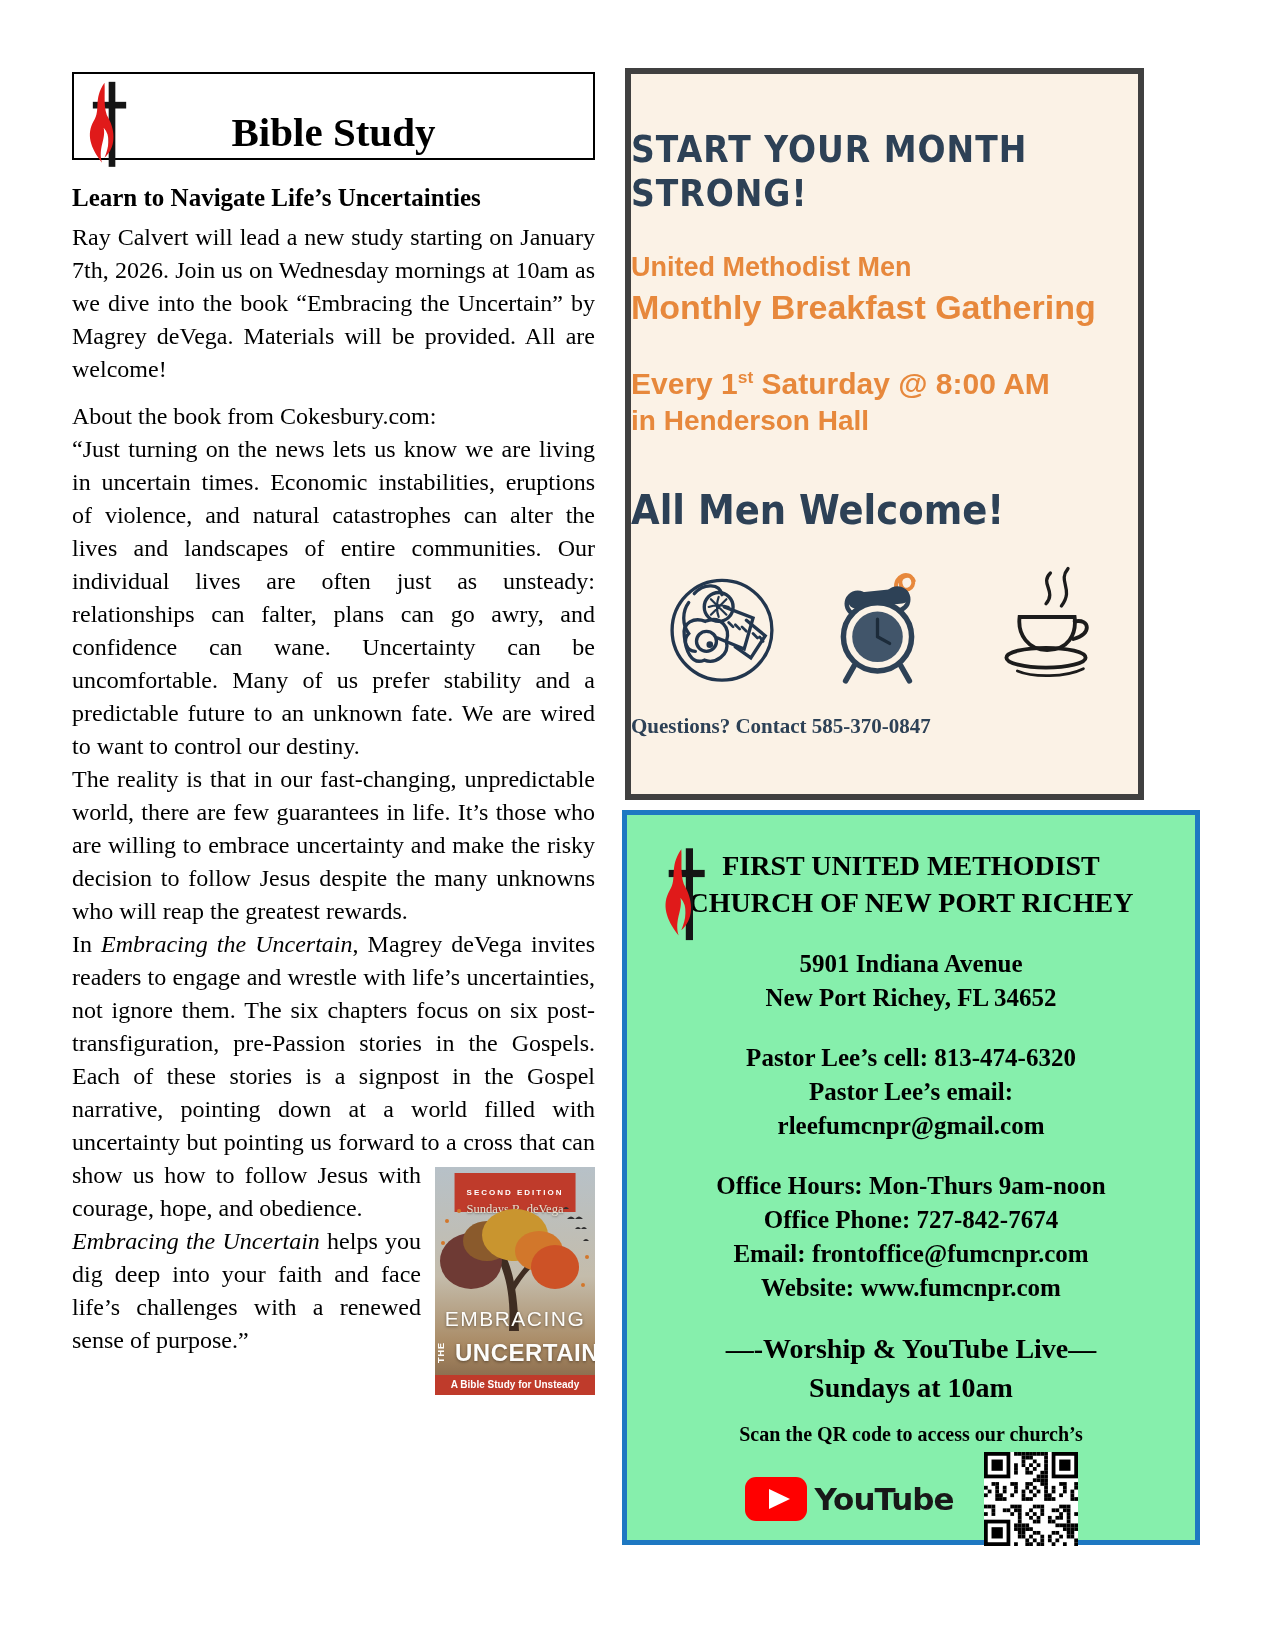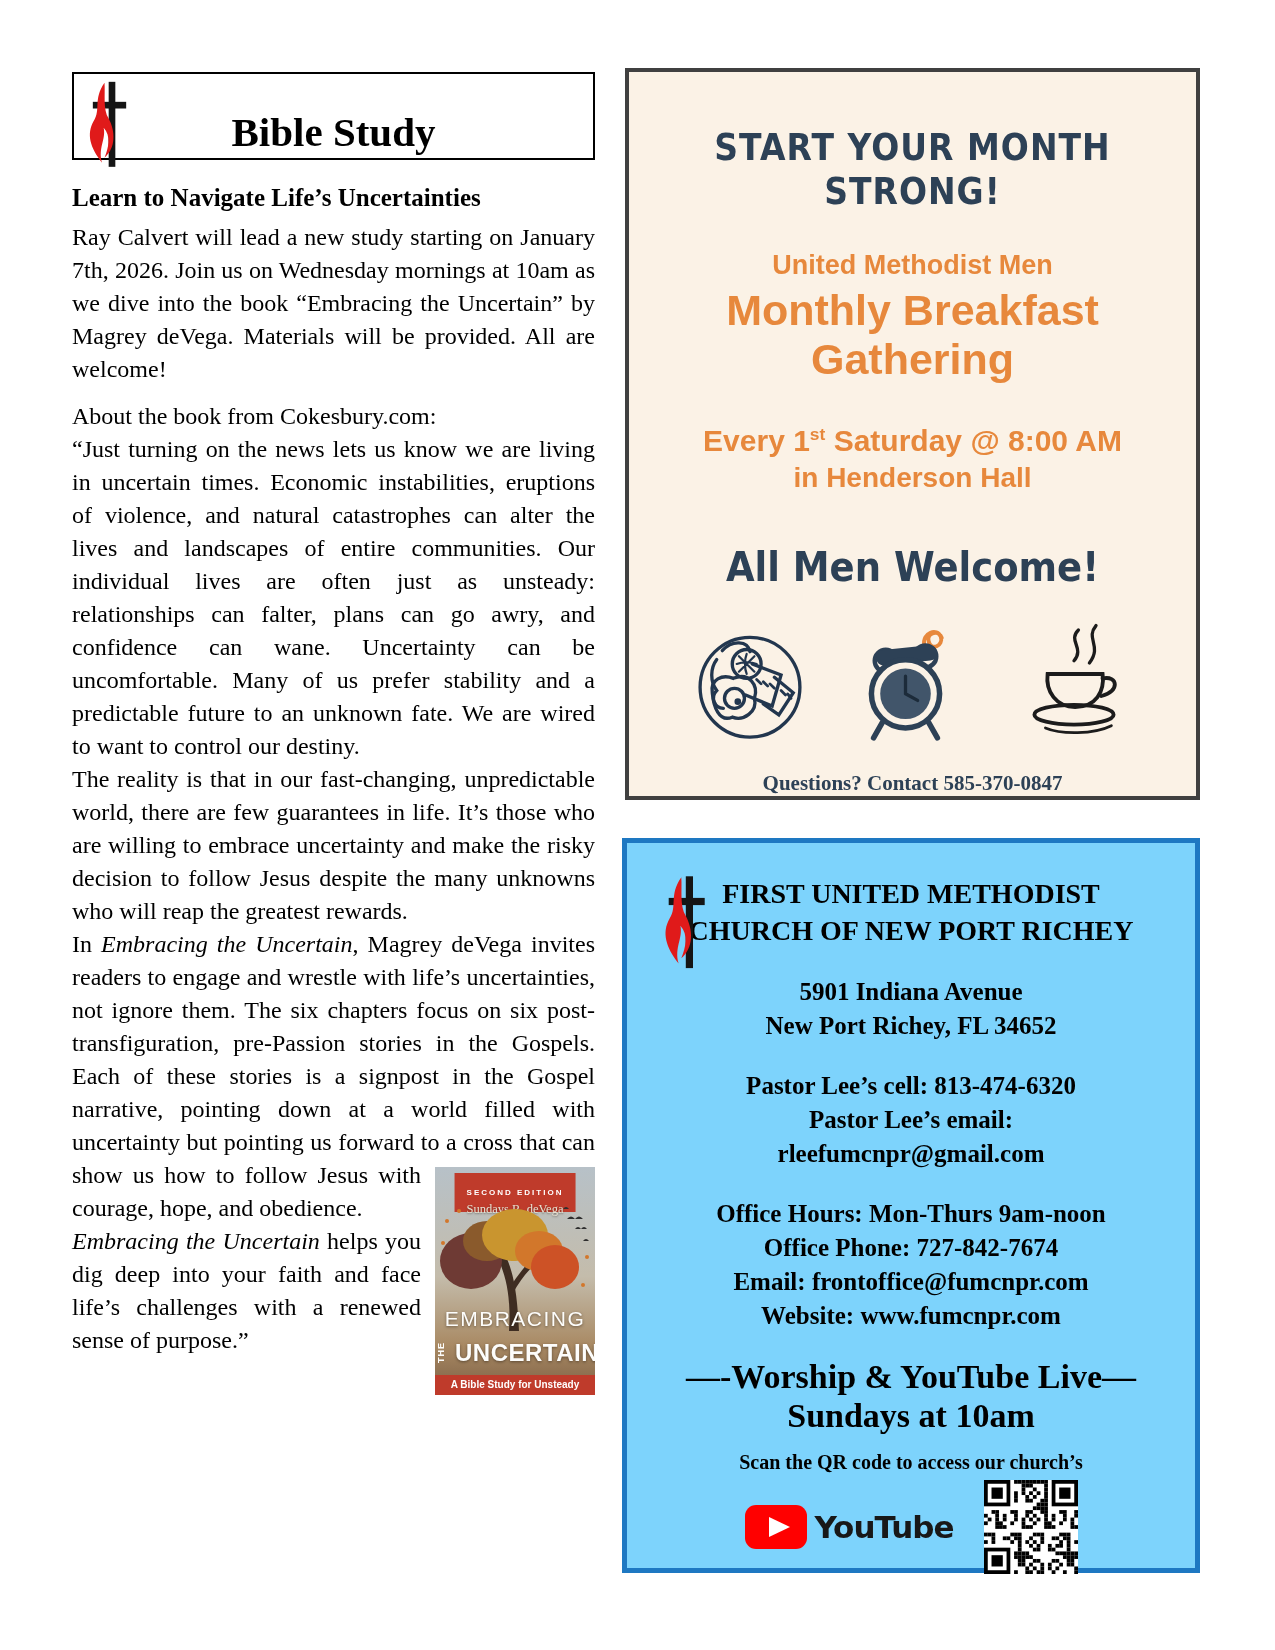--- a/index.html
+++ b/index.html
@@ -30,43 +30,43 @@
   .book-tree{position:absolute;top:34px;left:0;}
   .book-title{position:absolute;bottom:26px;width:100%;text-align:center;color:#fdfdfb;}
   .bt-1{font-size:21px;letter-spacing:1.5px;font-weight:normal;text-shadow:0 1px 3px rgba(40,30,20,.55);}
   .bt-2{display:flex;align-items:center;justify-content:center;gap:3px;margin-top:1px;}
   .bt-the{font-size:9px;font-weight:bold;transform:rotate(-90deg);letter-spacing:1px;}
   .bt-main{font-size:24px;font-weight:bold;letter-spacing:.5px;text-shadow:0 1px 3px rgba(40,30,20,.55);}
   .book-band{position:absolute;bottom:0;width:100%;height:20px;background:#bf3b2b;color:#fff;
         font-size:10px;font-weight:bold;text-align:center;line-height:20px;}
 
   
-  .flyer{position:absolute;left:625px;top:68px;width:575px;height:732px;box-sizing:border-box;
-         border:4px solid #404040;background:#fbf2e6;text-align:center;
+  .flyer{position:absolute;left:625px;top:68px;width:519px;height:732px;box-sizing:border-box;
+         border:6px solid #404040;background:#fbf2e6;
          font-family:"Liberation Sans",sans-serif;}
   .flyer-title{margin-top:58px;font-family:"DejaVu Sans",sans-serif;font-weight:bold;font-size:33px;
          color:#2d4156;letter-spacing:1px;transform:scaleY(1.12);}
   .flyer-org{margin-top:42px;font-size:27px;font-weight:bold;color:#e7883c;}
-  .flyer-event{margin-top:5px;font-size:43px;font-weight:bold;color:#e7883c;}
+  .flyer-event{margin-top:5px;font-size:34px;font-weight:bold;color:#e7883c;}
   .flyer-when{margin-top:40px;font-size:30px;font-weight:bold;color:#e7883c;}
   .flyer-when sup{font-size:58%;vertical-align:super;}
   .flyer-where{margin-top:4px;font-size:28px;font-weight:bold;color:#e7883c;}
   .flyer-welcome{margin-top:52px;font-family:"DejaVu Sans",sans-serif;font-weight:bold;font-size:37px;
          color:#2d4156;transform:scaleY(1.1);}
   .flyer-icons{margin-top:34px;display:flex;justify-content:center;align-items:center;gap:42px;height:128px;}
   .flyer-contact{margin-top:20px;font-size:21px;font-weight:bold;color:#2d4156;font-family:Liberation Serif, serif;}
 
   
-  .church{position:absolute;left:622px;top:838px;width:578px;height:735px;box-sizing:border-box;
-          border:5px solid #1e78c2;background:#7dd3fc;text-align:center;font-weight:bold;
+  .church{position:absolute;left:622px;top:810px;width:578px;height:735px;box-sizing:border-box;
+          border:5px solid #1e78c2;background:#86efac;text-align:center;font-weight:bold;
           font-family:"Liberation Serif",serif;}
   .church .umc-logo{position:absolute;left:30px;top:30px;width:54px;height:102px;display:block;}
   .ch-name{margin-top:32px;font-size:28px;line-height:37px;}
   .ch-block{margin-top:26px;font-size:25px;line-height:34px;}
-  .ch-worship{margin-top:24px;font-size:34px;line-height:39px;}
+  .ch-worship{margin-top:24px;font-size:28px;line-height:39px;}
   .ch-caption{margin-top:16px;font-size:20px;}
   .ch-media{margin-top:6px;display:flex;justify-content:center;align-items:center;gap:30px;}
   .yt-logo{display:flex;align-items:center;gap:8px;}
   .yt-text{font-family:"DejaVu Sans",sans-serif;font-weight:bold;font-size:31px;color:#181818;
            letter-spacing:-1px;}
   .qr{width:94px;height:94px;background:#fff;}
 </style>
 </head>
 <body>
 

